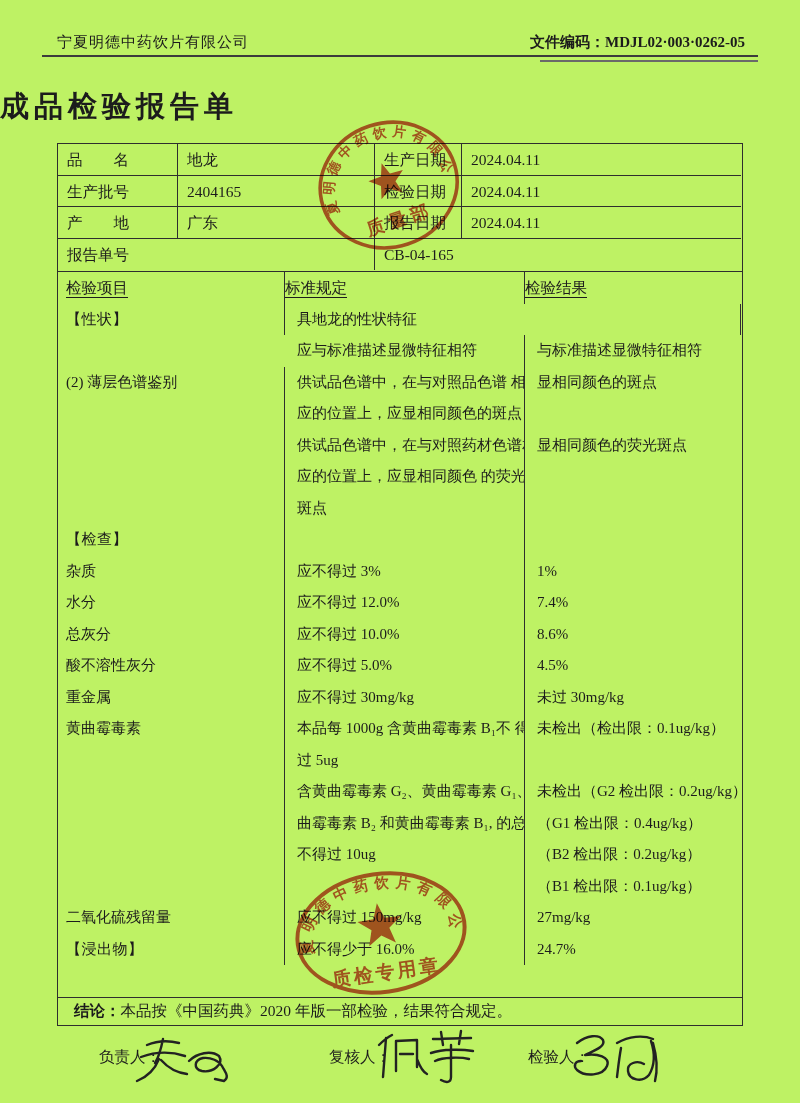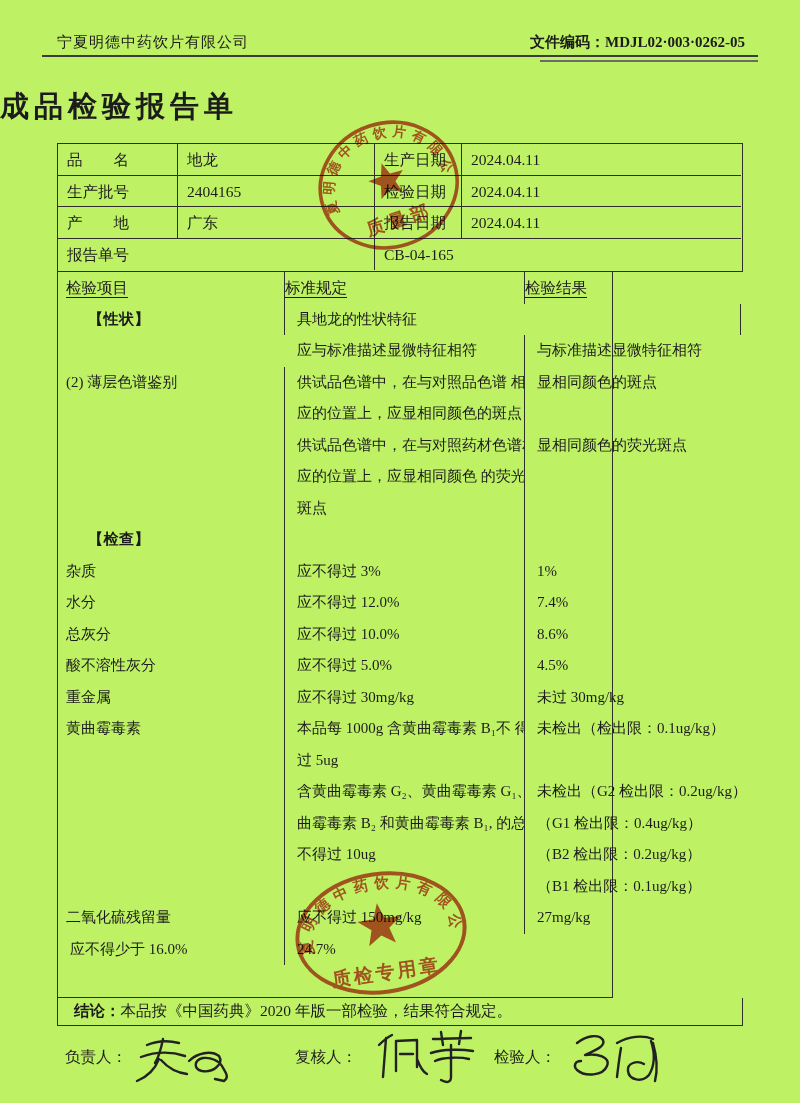--- a/index.html
+++ b/index.html
@@ -22,40 +22,40 @@
   .info-table { position:absolute; left:57px; top:143px; width:686px; height:129px;
                 display:grid; grid-template-columns:120px 197px 87px 279px;
                 grid-auto-rows:31.5px; border:1.6px solid #2e2e2e; }
   .info-table .cell { font-size:15.5px; line-height:31.5px; padding-left:9px; overflow:hidden; white-space:nowrap; }
   .info-table .br { border-right:1.5px solid #2e2e2e; }
   .info-table .bb { border-bottom:1.5px solid #2e2e2e; }
   .span2a { grid-column:1 / 3; }
   .span2b { grid-column:3 / 5; }
 
   
-  .insp { position:absolute; left:57px; top:272px; width:556px; height:726px;
+  .insp { position:absolute; left:57px; top:272px; width:686px; height:726px;
           display:grid; grid-template-columns:227px 240px 216px; grid-auto-rows:31.53px;
           border-left:1.6px solid #2e2e2e; border-right:1.6px solid #2e2e2e; border-bottom:1.6px solid #2e2e2e; }
   .insp .cell { font-size:15px; line-height:31.53px; overflow:hidden; white-space:nowrap; }
   .insp .c0 { border-right:1.5px solid #2e2e2e; padding-left:8px; }
   .insp .c1 { border-right:1.5px solid #2e2e2e; padding-left:12px; }
   .insp .c2 { padding-left:12px; }
   .insp .hc  { font-size:15.5px; }
   .insp .hc.c1, .insp .hc.c2 { text-align:left; padding-left:0; }
   .insp .hc span { text-decoration:underline; text-underline-offset:4px; }
-  .insp .sect { font-weight:bold; letter-spacing:.5px;margin-left:22px; }
+  .insp .sect { font-weight:normal; letter-spacing:.5px; }
 
   
   .conclusion { position:absolute; left:57px; top:998px; width:686px; height:28px;
                 border:1.6px solid #2e2e2e; border-top:none; font-size:15.5px; line-height:25px; padding-left:16px; }
   .conclusion .lbl { font-weight:bold; }
 
   
   .signs { position:absolute; left:57px; top:1031px; width:686px; height:66px; }
-  .signs .slabel { position:absolute; top:16px; font-size:15.5px; }
+  .signs .slabel { position:absolute; top:16px; font-size:15.5px;margin-left:34px; }
   .sig { position:absolute; }
   .sig path { fill:none; stroke:#222; stroke-width:2.4; stroke-linecap:round; stroke-linejoin:round; }
 
   
   .stamp { position:absolute; pointer-events:none; mix-blend-mode:multiply; opacity:.85; }
   .stamp1 { left:313px; top:117px; transform:rotate(-18deg); }
   .stamp2 { left:290px; top:867px; transform:rotate(-8deg); }
   .stamp text { font-family:"Liberation Serif","DejaVu Serif",serif; font-weight:bold; }
 </style>
 </head>
@@ -148,20 +148,21 @@
       <div class="cell c2">（G1 检出限：0.4ug/kg）</div>
       <div class="cell c0"></div>
       <div class="cell c1">不得过 10ug</div>
       <div class="cell c2">（B2 检出限：0.2ug/kg）</div>
       <div class="cell c0"></div>
       <div class="cell c1"></div>
       <div class="cell c2">（B1 检出限：0.1ug/kg）</div>
       <div class="cell c0">二氧化硫残留量</div>
       <div class="cell c1">应不得过 150mg/kg</div>
       <div class="cell c2">27mg/kg</div>
+      <div class="cell c0 sect">【浸出物】</div>
       <div class="cell c1">应不得少于 16.0%</div>
       <div class="cell c2">24.7%</div>
     </div>
 
   <div class="conclusion">
     <span class="lbl">结论：</span><span>本品按《中国药典》2020 年版一部检验，结果符合规定。</span>
   </div>
 
   <div class="signs">
     <span class="slabel" style="left:8px">负责人：</span>

